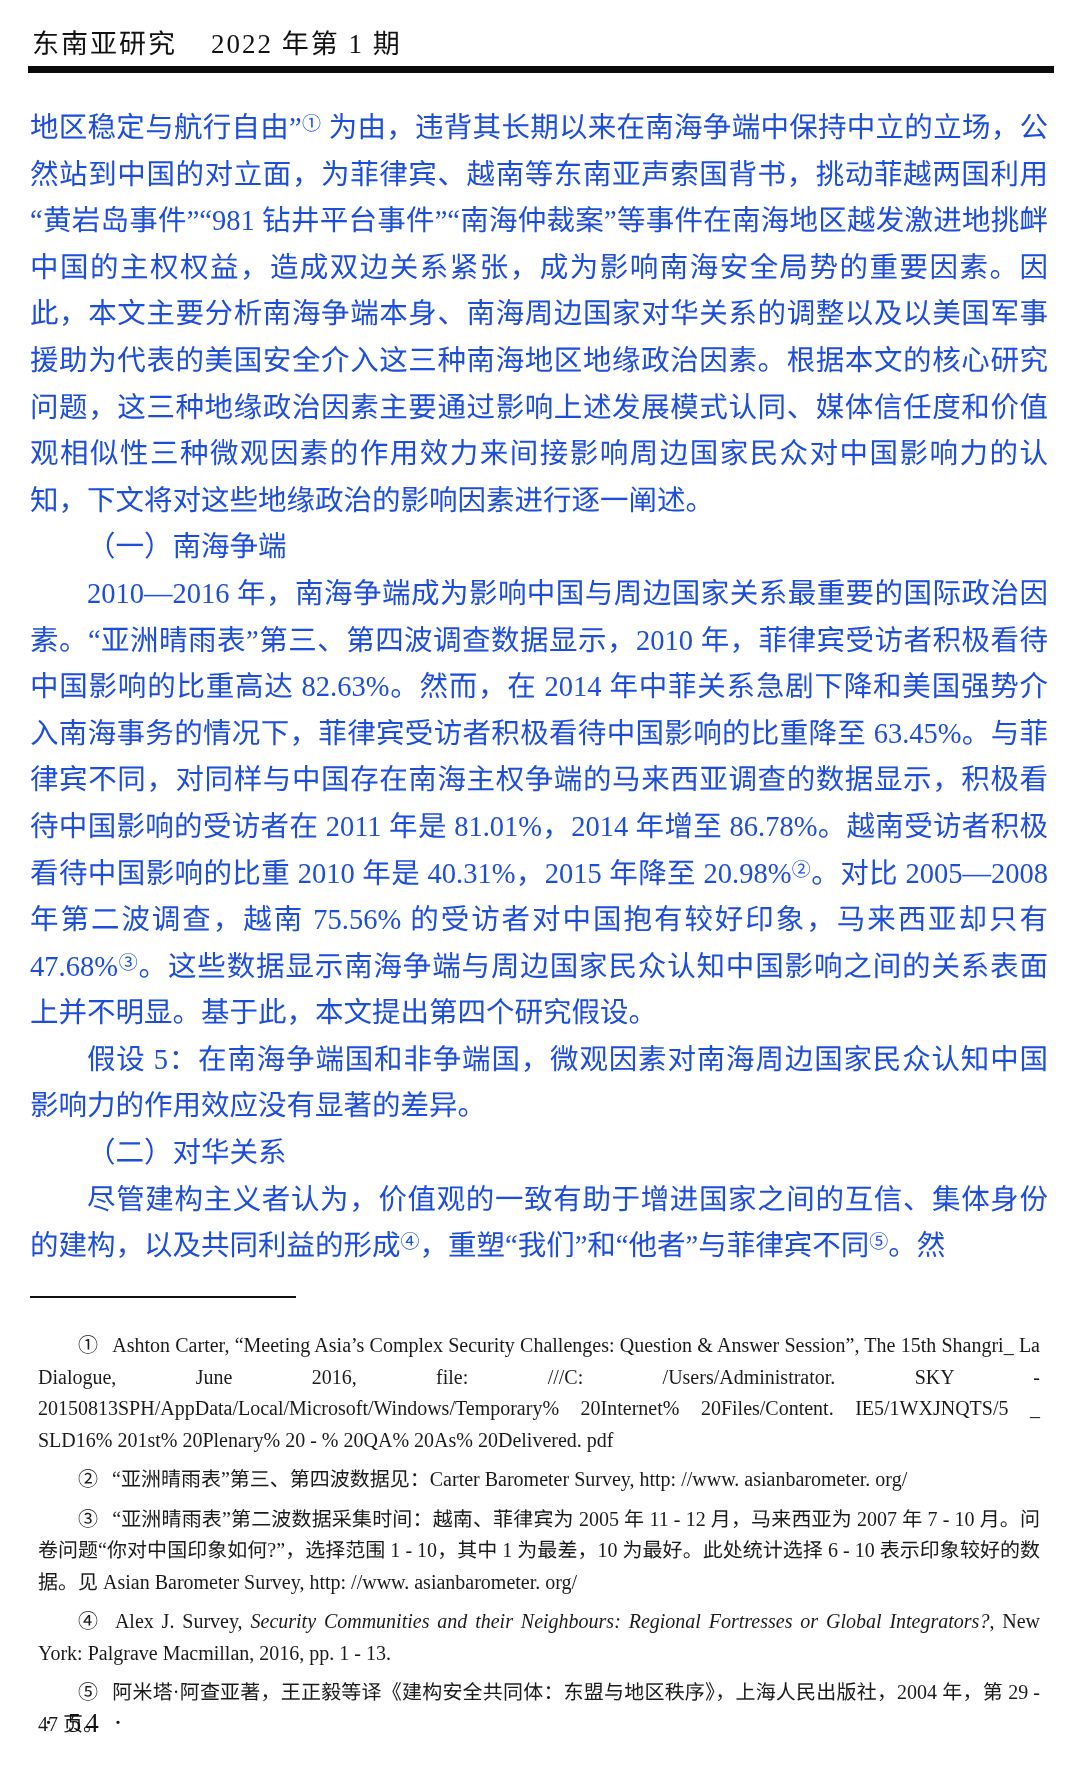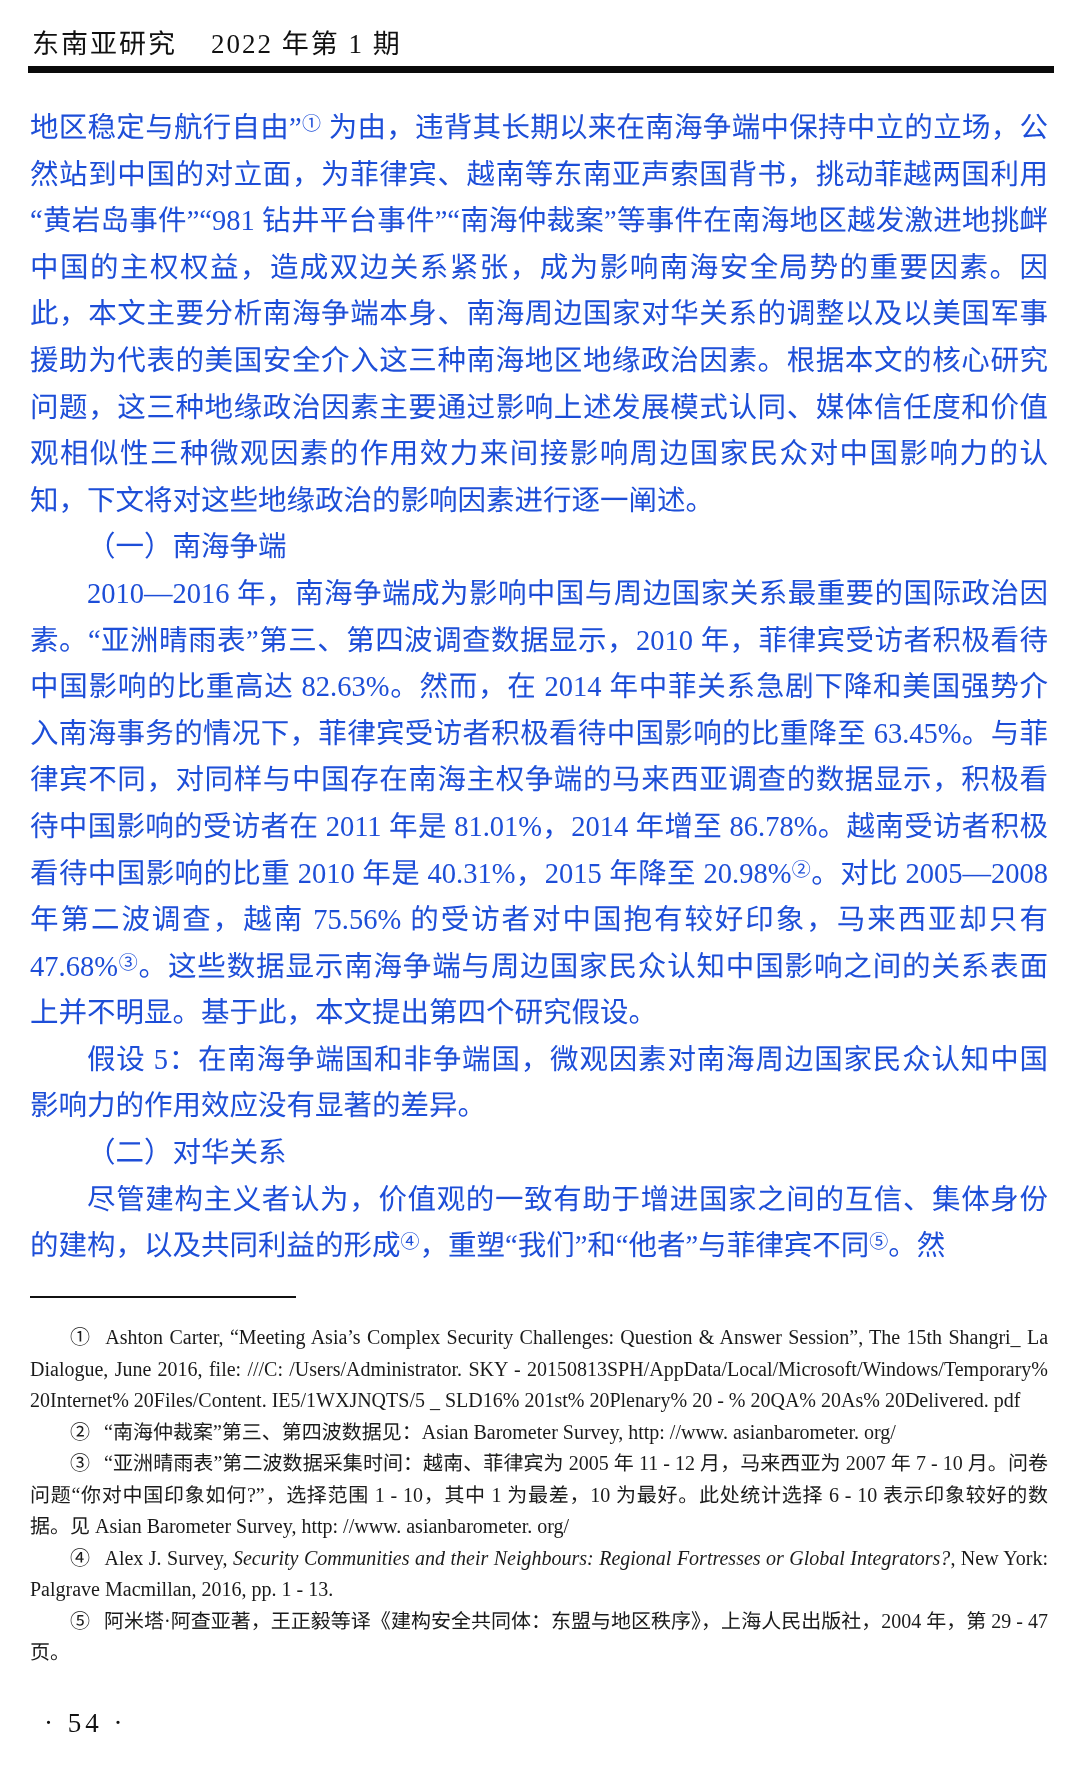--- a/index.html
+++ b/index.html
@@ -67,21 +67,21 @@
   .footnotes {
     position: absolute;
     left: 30px;
     top: 1322px;
     width: 1018px;
     font-size: 20px;
     line-height: 31.5px;
     text-align: justify;
     color: #1a1a1a;
   }
-  .footnotes p { margin: 0; text-indent: 2em; }
+  .footnotes p { margin: 8px; text-indent: 2em; }
   .fn-marker { padding-right: 14px; }
   .fn i { font-style: italic; }
   
   .pageno {
     position: absolute;
     left: 44px;
     top: 1708px;
     font-size: 27px;
     letter-spacing: 4px;
     color: #111;
@@ -113,21 +113,21 @@
     <p class="bp"><span>尽管建构主义者认为，价值观的一致有助于增进国家之间的互信、集体身份的建构，以及共同利益的形成</span><sup class="ref">④</sup><span>，重塑“我们”和“他者”与菲律宾不同</span><sup class="ref">⑤</sup><span>。然</span></p>
 
   </main>
 
   <div class="fn-rule"></div>
 
   <section class="footnotes">
 
     <p class="fn"><span class="fn-marker">①</span><span>Ashton Carter, “Meeting Asia’s Complex Security Challenges: Question &amp; Answer Session”, The 15th Shangri_ La Dialogue, June 2016, file: ///C: /Users/Administrator. SKY - 20150813SPH/AppData/Local/Microsoft/Windows/Temporary% 20Internet% 20Files/Content. IE5/1WXJNQTS/5 _ SLD16% 201st% 20Plenary% 20 - % 20QA% 20As% 20Delivered. pdf</span></p>
 
-    <p class="fn"><span class="fn-marker">②</span><span>“南海仲裁案”第三、第四波数据见：Asian Barometer Survey, http: //www. asianbarometer. org/</span></p>
+    <p class="fn"><span class="fn-marker">②</span><span>“亚洲晴雨表”第三、第四波数据见：Carter Barometer Survey, http: //www. asianbarometer. org/</span></p>
 
     <p class="fn"><span class="fn-marker">③</span><span>“亚洲晴雨表”第二波数据采集时间：越南、菲律宾为 2005 年 11 - 12 月，马来西亚为 2007 年 7 - 10 月。问卷问题“你对中国印象如何?”，选择范围 1 - 10，其中 1 为最差，10 为最好。此处统计选择 6 - 10 表示印象较好的数据。见 Asian Barometer Survey, http: //www. asianbarometer. org/</span></p>
 
     <p class="fn"><span class="fn-marker">④</span><span>Alex J. Survey, </span><i>Security Communities and their Neighbours: Regional Fortresses or Global Integrators?</i><span>, New York: Palgrave Macmillan, 2016, pp. 1 - 13.</span></p>
 
     <p class="fn"><span class="fn-marker">⑤</span><span>阿米塔·阿查亚著，王正毅等译《建构安全共同体：东盟与地区秩序》，上海人民出版社，2004 年，第 29 - 47 页。</span></p>
 
   </section>
 
   <div class="pageno">· 54 ·</div>

